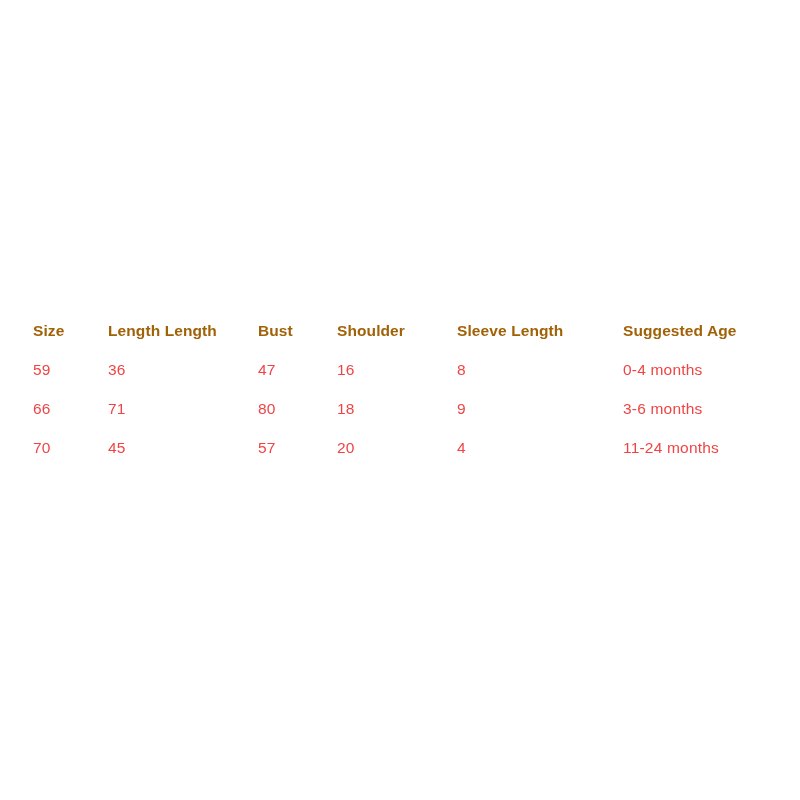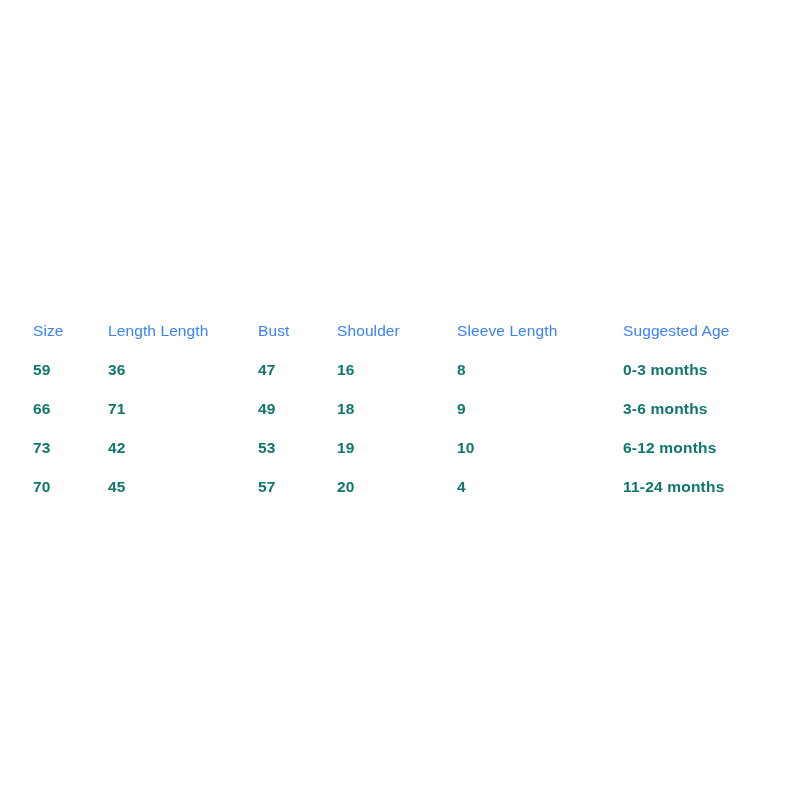--- a/index.html
+++ b/index.html
@@ -36,27 +36,27 @@
     margin: 0;
     border: none;
     height: 39px;
     text-align: left;
     vertical-align: middle;
     white-space: nowrap;
     font-size: 15.5px;
     line-height: 1;
   }
   table.size-chart th {
-    font-weight: 400;
-    color: #3b82f6;
+    font-weight: 700;
+    color: #a16207;
     letter-spacing: 0.1px;
   }
   table.size-chart td {
-    font-weight: 700;
-    color: #0f766e;
+    font-weight: 400;
+    color: #ef4444;
     letter-spacing: 0.2px;
   }
 </style>
 </head>
 <body>
 
 <div class="size-chart-wrap">
   <table class="size-chart">
     <colgroup>
       <col class="c0">
@@ -76,37 +76,29 @@
         <th>Suggested Age</th>
       </tr>
     </thead>
     <tbody>
       <tr>
         <td>59</td>
         <td>36</td>
         <td>47</td>
         <td>16</td>
         <td>8</td>
-        <td>0-3 months</td>
+        <td>0-4 months</td>
       </tr>
       <tr>
         <td>66</td>
         <td>71</td>
-        <td>49</td>
+        <td>80</td>
         <td>18</td>
         <td>9</td>
         <td>3-6 months</td>
-      </tr>
-      <tr>
-        <td>73</td>
-        <td>42</td>
-        <td>53</td>
-        <td>19</td>
-        <td>10</td>
-        <td>6-12 months</td>
       </tr>
       <tr>
         <td>70</td>
         <td>45</td>
         <td>57</td>
         <td>20</td>
         <td>4</td>
         <td>11-24 months</td>
       </tr>
     </tbody>

